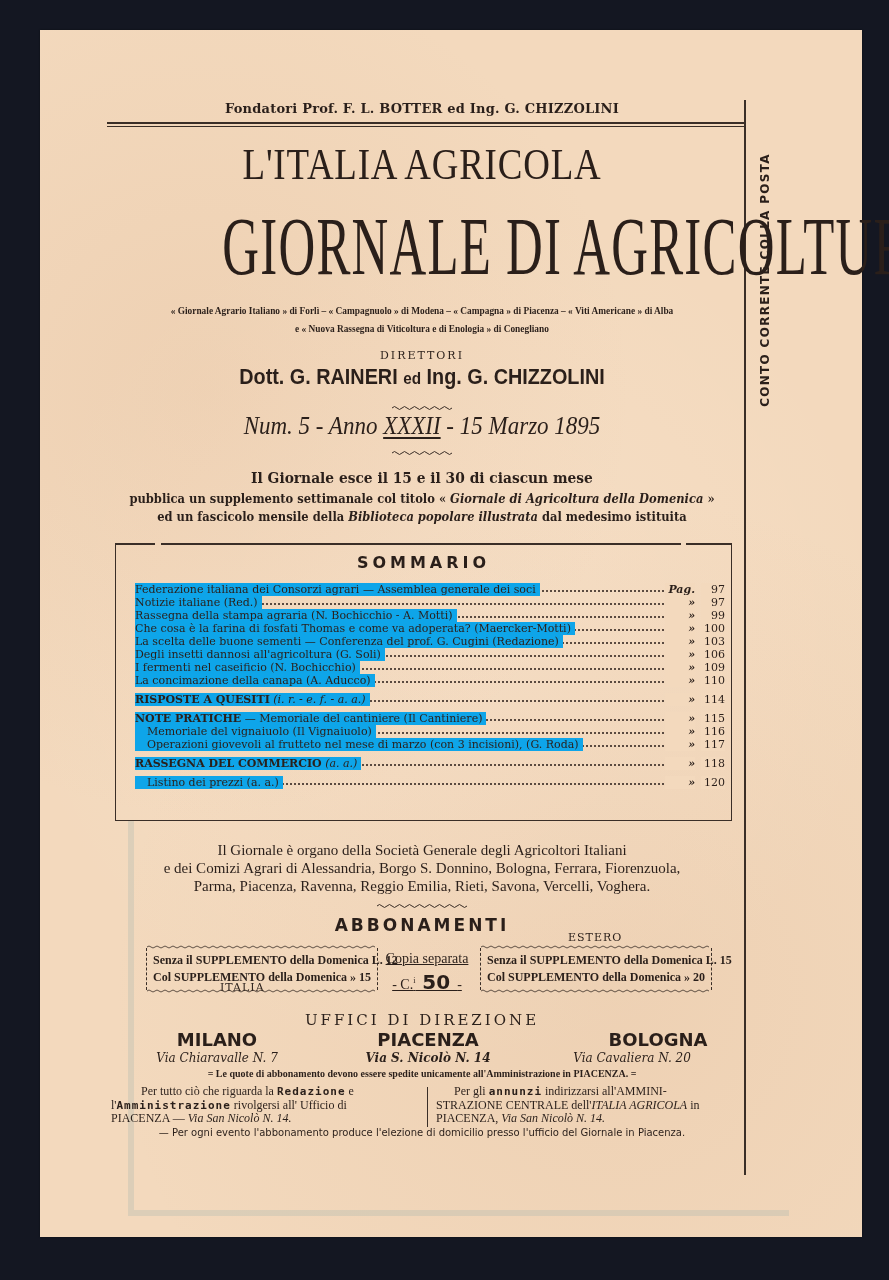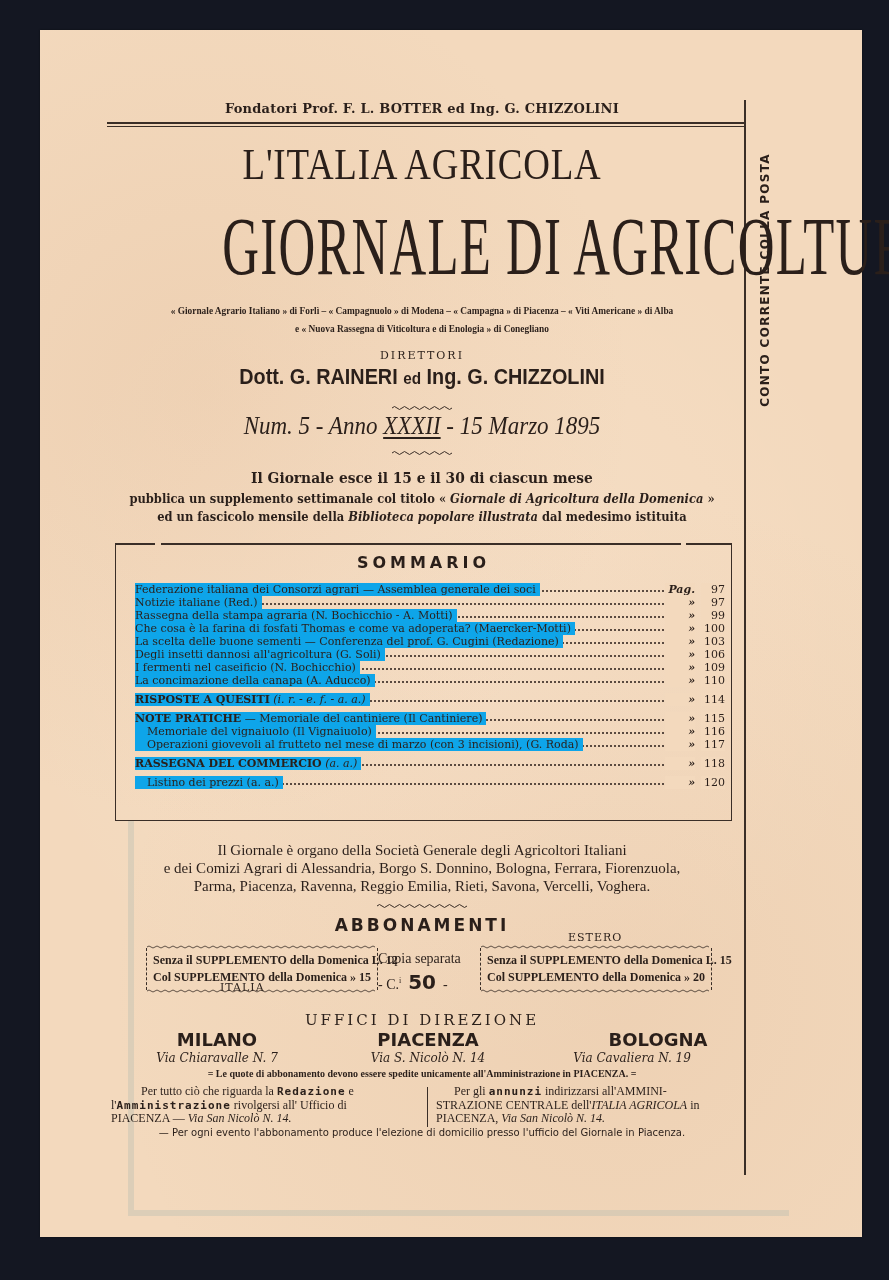--- a/index.html
+++ b/index.html
@@ -48,21 +48,21 @@
   .toc-row.indent .lbl { padding-left:12px; }
   .toc-row .bi { font-weight:bold; }
   .organo { left:100px; top:841px; width:644px; font:15px "Liberation Serif", serif; line-height:18px; }
   .abbon-title { left:100px; top:915px; width:644px; font:bold 17px "DejaVu Sans", sans-serif; letter-spacing:3px; }
   .lbl-italia { left:220px; top:933px; font:11px "DejaVu Serif", serif; letter-spacing:1px;margin-top:48px; }
   .lbl-estero { left:568px; top:931px; font:11px "DejaVu Serif", serif; letter-spacing:1px; }
   .price-box { position:absolute; border-left:1px dashed #3a2e27; border-right:1px dashed #3a2e27; padding:4px 6px; font:bold 12px "Liberation Serif", serif; line-height:17px; white-space:nowrap; }
   .price-box .wv-top, .price-box .wv-bot { position:absolute; left:0; width:100%; height:4px; }
   .price-box .wv-top { top:-3px; }
   .price-box .wv-bot { bottom:-3px; }
-  .copia { left:378px; top:948px; width:98px; font:14px "Liberation Serif", serif; line-height:22px; }
+  .copia { left:378px; top:948px; width:98px; text-align:center; font:14px "Liberation Serif", serif; line-height:22px;text-decoration:underline; }
   .copia .big { font:bold 20px "DejaVu Sans", sans-serif; }
   .uffici { left:100px; top:1011px; width:644px; font:15px "DejaVu Serif", serif; letter-spacing:3px; }
   .city { position:absolute; top:1029px; width:220px; text-align:center; font:bold 18px "DejaVu Sans", sans-serif; }
   .addr { position:absolute; top:1051px; width:220px; text-align:center; font:italic 12px "DejaVu Serif", serif; }
   .quote-note { left:100px; top:1068px; width:644px; font:bold 10px "Liberation Serif", serif; }
   .contact { position:absolute; top:1085px; font:12px "Liberation Serif", serif; line-height:13.5px; }
   .contact .spaced { letter-spacing:1px; font-family:"DejaVu Sans Mono", monospace; font-weight:bold; font-size:11px; }
   .contact-divider { left:427px; top:1087px; width:1px; height:40px; background:#3a2e27; }
   .final-note { left:100px; top:1127px; width:644px; font:10px "DejaVu Sans", sans-serif; }
   .vertical-text { position:absolute; left:757px; top:135px; width:16px; height:290px; }
@@ -186,23 +186,23 @@
   <div>Col SUPPLEMENTO della Domenica » 20</div>
   <svg class="wv-bot" viewBox="0 0 230 4" preserveAspectRatio="none">
       <path d="M0 2 Q2 0 4 2 T8 2 T12 2 T16 2 T20 2 T24 2 T28 2 T32 2 T36 2 T40 2 T44 2 T48 2 T52 2 T56 2 T60 2 T64 2 T68 2 T72 2 T76 2 T80 2 T84 2 T88 2 T92 2 T96 2 T100 2 T104 2 T108 2 T112 2 T116 2 T120 2 T124 2 T128 2 T132 2 T136 2 T140 2 T144 2 T148 2 T152 2 T156 2 T160 2 T164 2 T168 2 T172 2 T176 2 T180 2 T184 2 T188 2 T192 2 T196 2 T200 2 T204 2 T208 2 T212 2 T216 2 T220 2 T224 2 T228 2" fill="none" stroke="#3a2e27" stroke-width="0.8"></path>
     </svg>
 </div>
 
 <div class="abs center uffici">UFFICI DI DIREZIONE</div>
 <div class="city" style="left:107px;">MILANO</div>
 <div class="addr" style="left:107px;">Via Chiaravalle N. 7</div>
 <div class="city" style="left:318px;">PIACENZA</div>
-<div class="addr" style="left:318px;">Via S. Nicolò N. 14</div>
+<div class="addr" style="left:318px;font-weight:bold;">Via S. Nicolò N. 14</div>
 <div class="city" style="left:548px;">BOLOGNA</div>
-<div class="addr" style="left:522px;">Via Cavaliera N. 19</div>
+<div class="addr" style="left:522px;">Via Cavaliera N. 20</div>
 
 <div class="abs center quote-note">= Le quote di abbonamento devono essere spedite unicamente all'Amministrazione in PIACENZA. =</div>
 
 <div class="contact" style="left:111px;width:310px;">
   <div style="padding-left:30px"><span>Per tutto ciò che riguarda la </span><span class="spaced">Redazione</span><span> e</span></div>
   <div><span>l'</span><span class="spaced">Amministrazione</span><span> rivolgersi all' Ufficio di</span></div>
   <div><span>PIACENZA — </span><span class="it">Via San Nicolò N. 14.</span></div>
 </div>
 <div class="abs contact-divider"></div>
 <div class="contact" style="left:436px;width:305px;">

